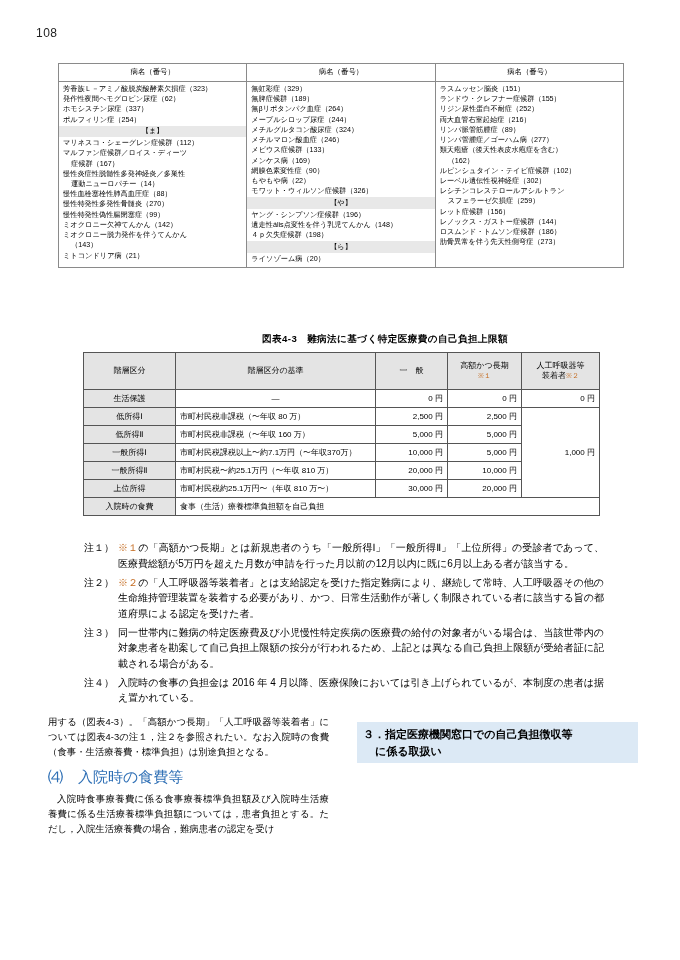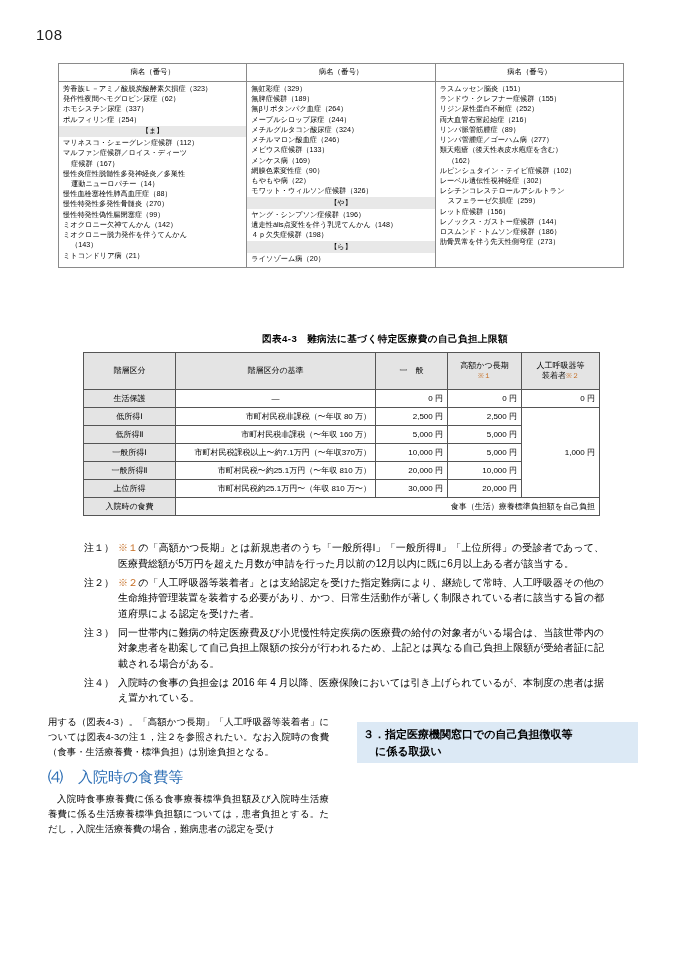--- a/index.html
+++ b/index.html
@@ -19,21 +19,21 @@
     position: relative;
     width: 680px;
     height: 960px;
     box-sizing: border-box;
     padding: 0;
   }
   .page-number {
     position: absolute;
     left: 36px;
     top: 26px;
-    font-size: 15px;
+    font-size: 12px;
     color: #222;
     letter-spacing: 0.5px;
   }
 
   
   .disease-table-wrap {
     position: absolute;
     left: 58px;
     top: 63px;
     width: 564px;
@@ -117,37 +117,37 @@
     text-align: center;
     line-height: 1.25;
     height: 30px;
   }
   .b-tier {
     background: #e4e4e4;
     text-align: center;
     white-space: nowrap;
   }
   .b-crit {
-    text-align: right;
+    text-align: left;
     padding-left: 6px;
   }
   .b-amt {
     text-align: right;
     padding-right: 8px;
     white-space: nowrap;
   }
   .b-center {
     text-align: center;
   }
   .note-mark {
     color: #c46a1e;
     font-size: 7px;
   }
   .b-food {
-    text-align: right;
+    text-align: left;
     font-size: 8px;
   }
 
   
   .notes {
     position: absolute;
     left: 84px;
     top: 540px;
     width: 520px;
     font-size: 10px;

